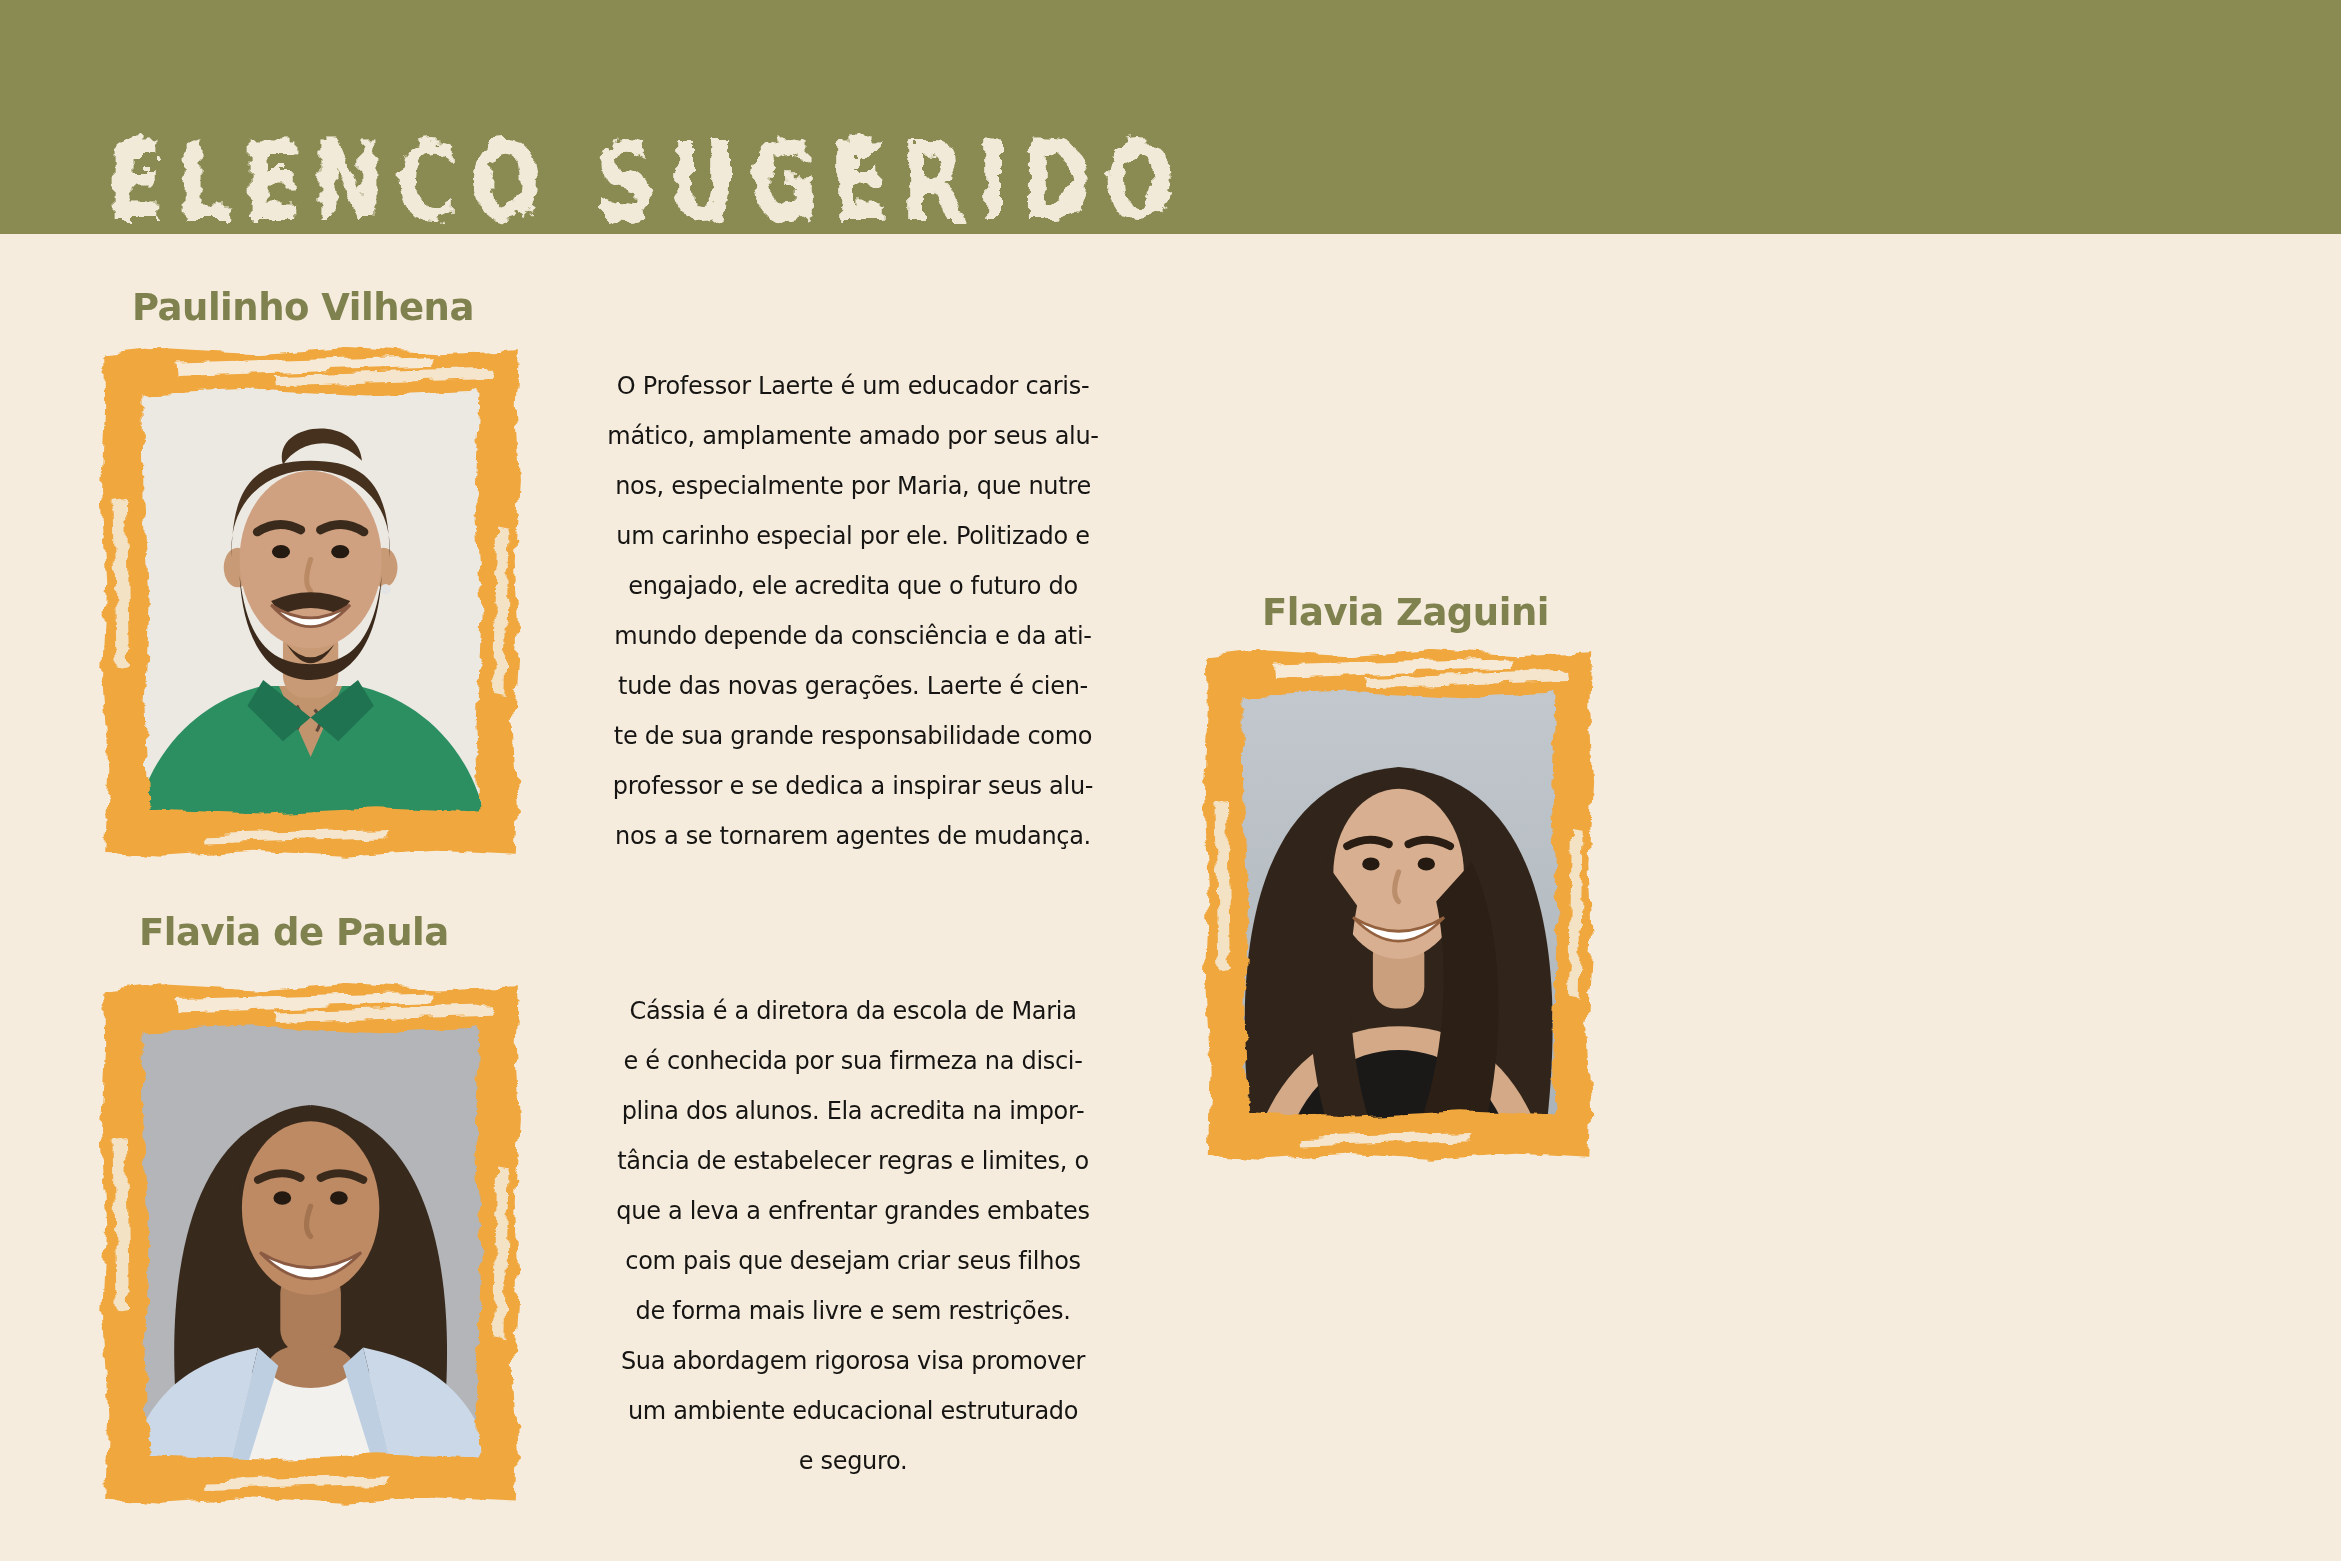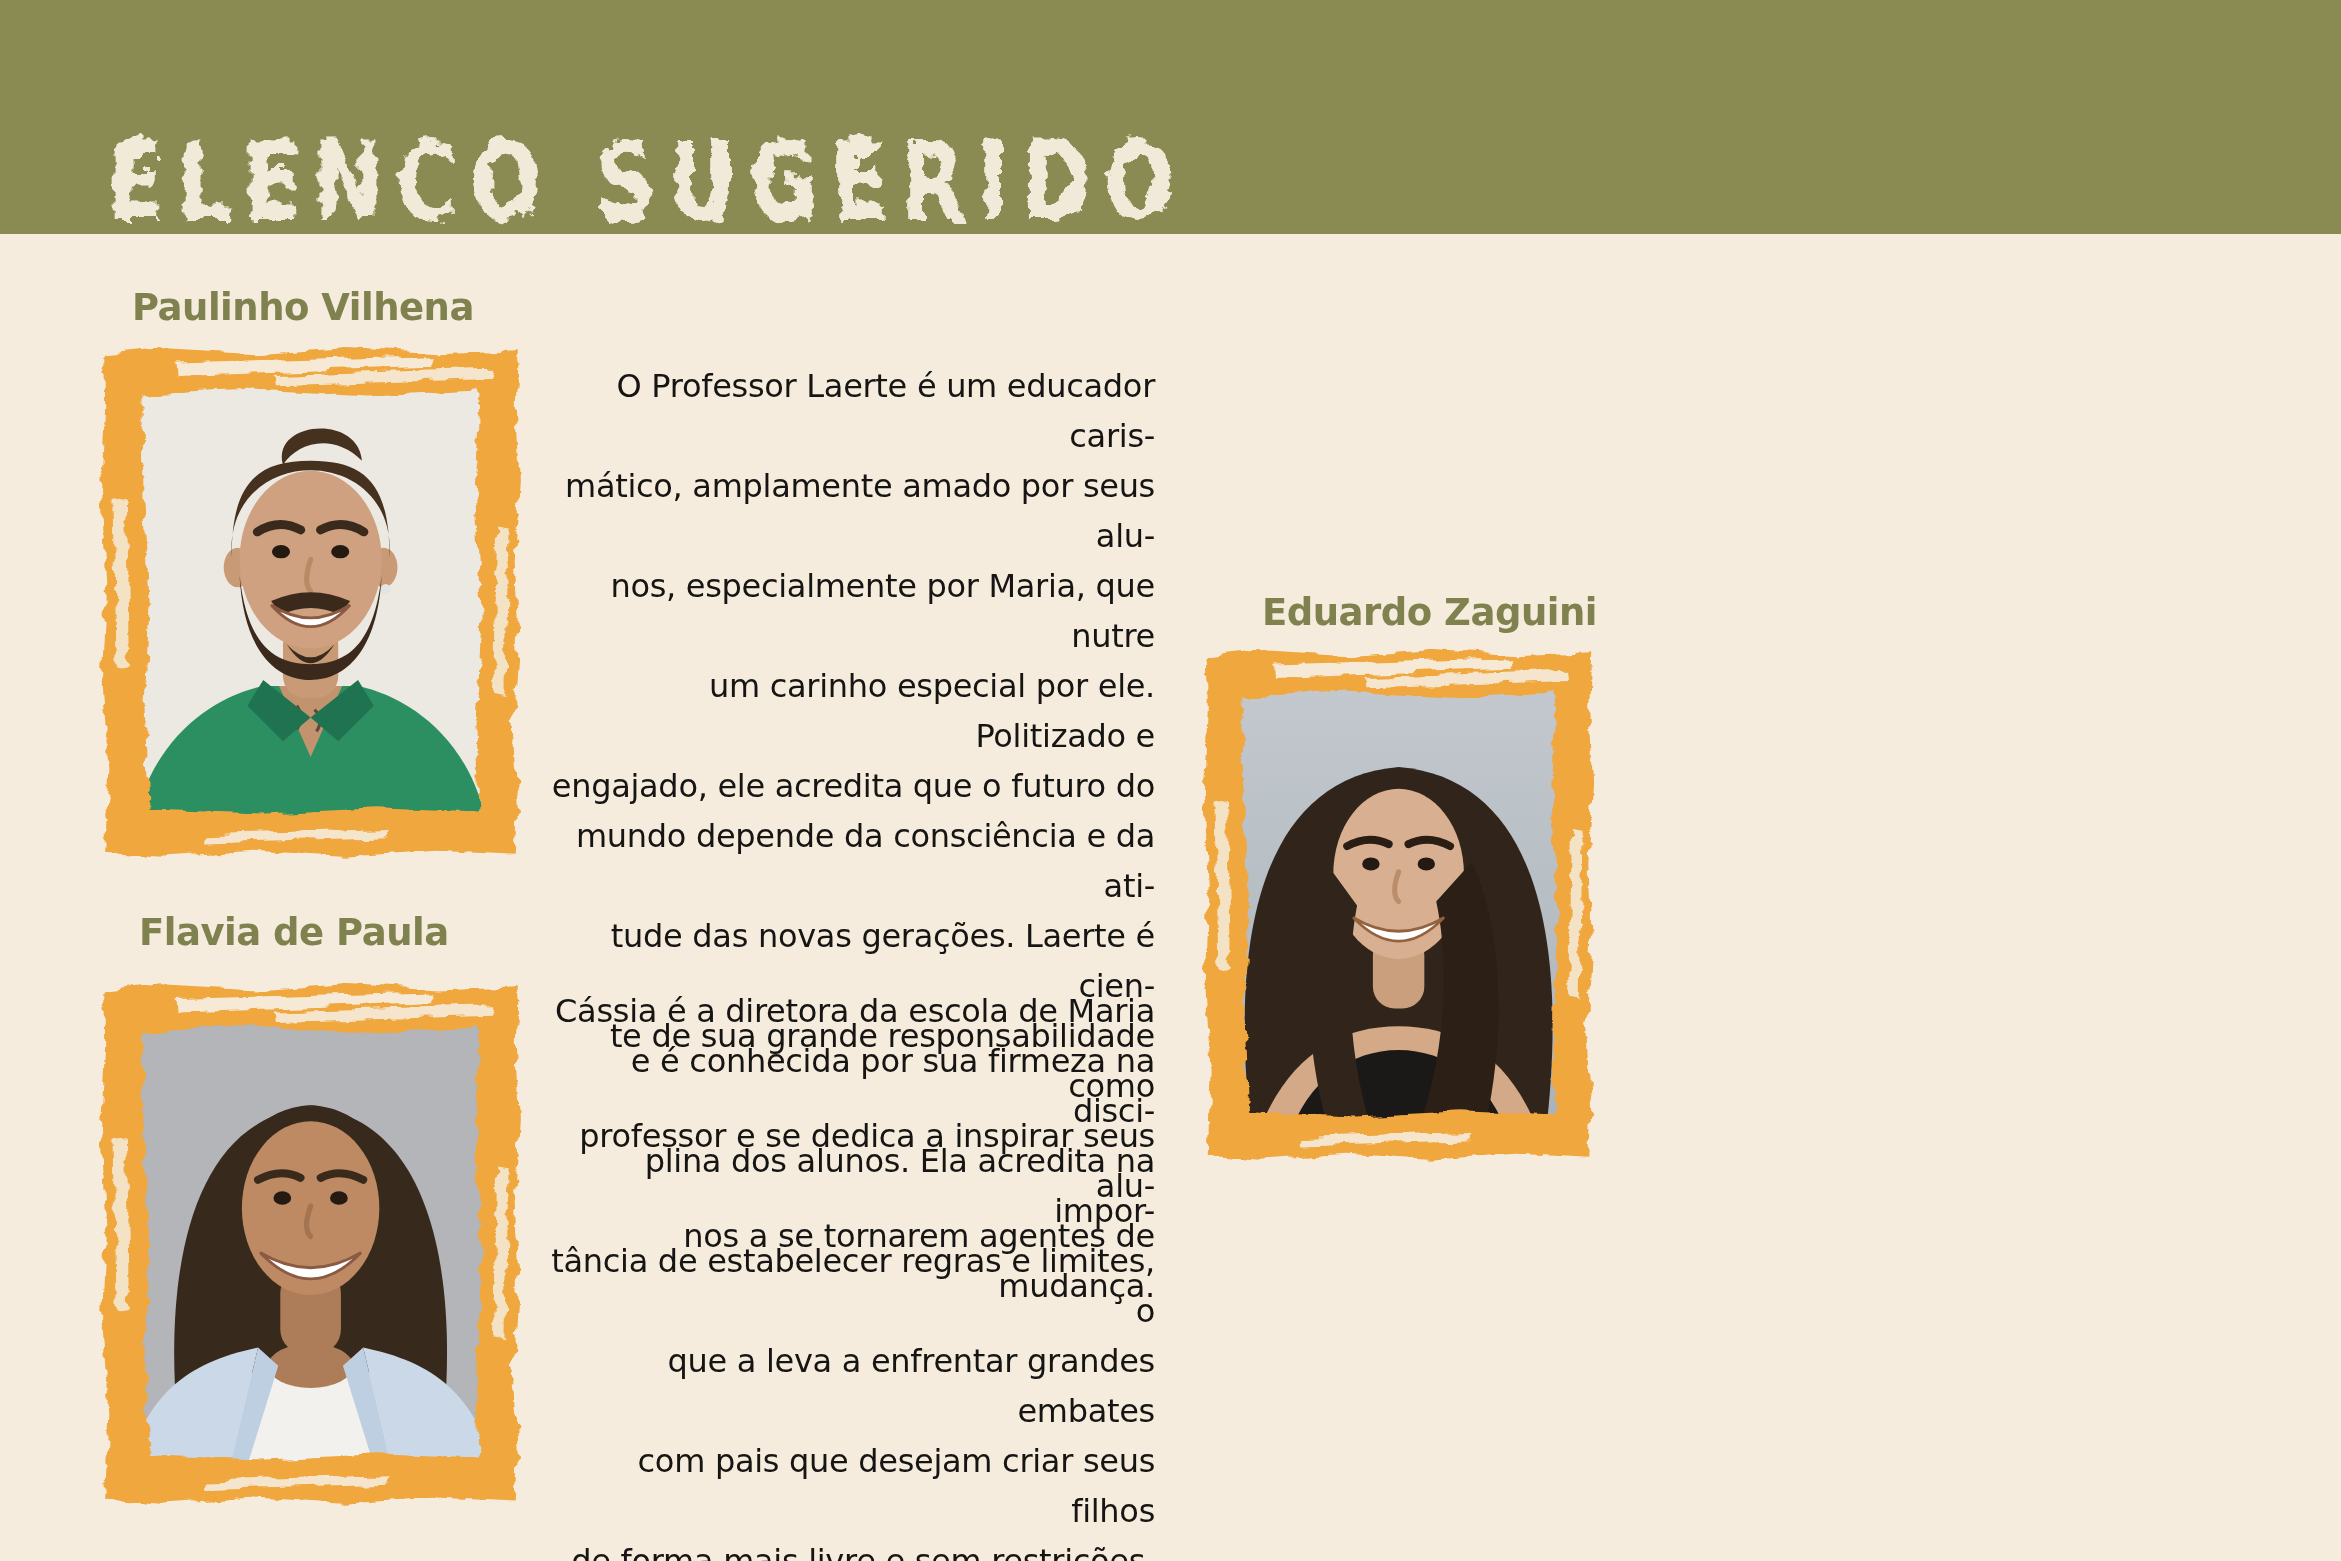--- a/index.html
+++ b/index.html
@@ -35,22 +35,22 @@
     font-weight:700;font-size:37px;line-height:42px;letter-spacing:-0.5px;
     white-space:nowrap;
   }
   .n1{left:132px;top:287px}
   .n2{left:139px;top:912px}
   .n3{left:1262px;top:592px}
 
   
   .desc{
     position:absolute;color:var(--ink);
-    font-size:32px;line-height:50px;letter-spacing:-0.3px;
-    white-space:pre-line;text-align:right;
+    font-size:24px;line-height:50px;letter-spacing:-0.3px;
+    white-space:pre-line;text-align:center;
   }
   .d1{left:551px;top:361px;width:604px}
   .d2{left:551px;top:986px;width:604px}
   .d3{left:1642px;top:657px;width:609px;line-height:54px}
 
   
   .frame{position:absolute}
   .f1{left:99px;top:345px;width:424px;height:516px}
   .f2{left:99px;top:981px;width:424px;height:527px}
   .f3{left:1202px;top:647px;width:394px;height:517px}
@@ -178,21 +178,21 @@
 e é conhecida por sua firmeza na disci-
 plina dos alunos. Ela acredita na impor-
 tância de estabelecer regras e limites, o
 que a leva a enfrentar grandes embates
 com pais que desejam criar seus filhos
 de forma mais livre e sem restrições.
 Sua abordagem rigorosa visa promover
 um ambiente educacional estruturado
 e seguro.</p>
 
-  <h2 class="name n3">Eduardo Zaguini</h2>
+  <h2 class="name n3">Flavia Zaguini</h2>
 
   <div class="frame f3">
     <div class="photo">
       <svg viewBox="0 0 200 236" preserveAspectRatio="xMidYMid slice">
         <rect width="200" height="236" fill="url(#bg3)"></rect>
         <path d="M26,236 C14,140 28,54 100,48 C172,54 186,140 174,236 Z" fill="#31241A"></path>
         <path d="M28,236 C42,196 68,179 100,179 C132,179 158,196 172,236 Z" fill="#D3A987"></path>
         <path d="M44,236 C54,206 76,191 100,191 C124,191 146,206 156,236 Z" fill="#1A1918"></path>
         <rect x="87" y="132" width="26" height="38" rx="11" fill="#C99F7E"></rect>
         <ellipse cx="100" cy="102" rx="33" ry="43" fill="#D8AF90"></ellipse>

